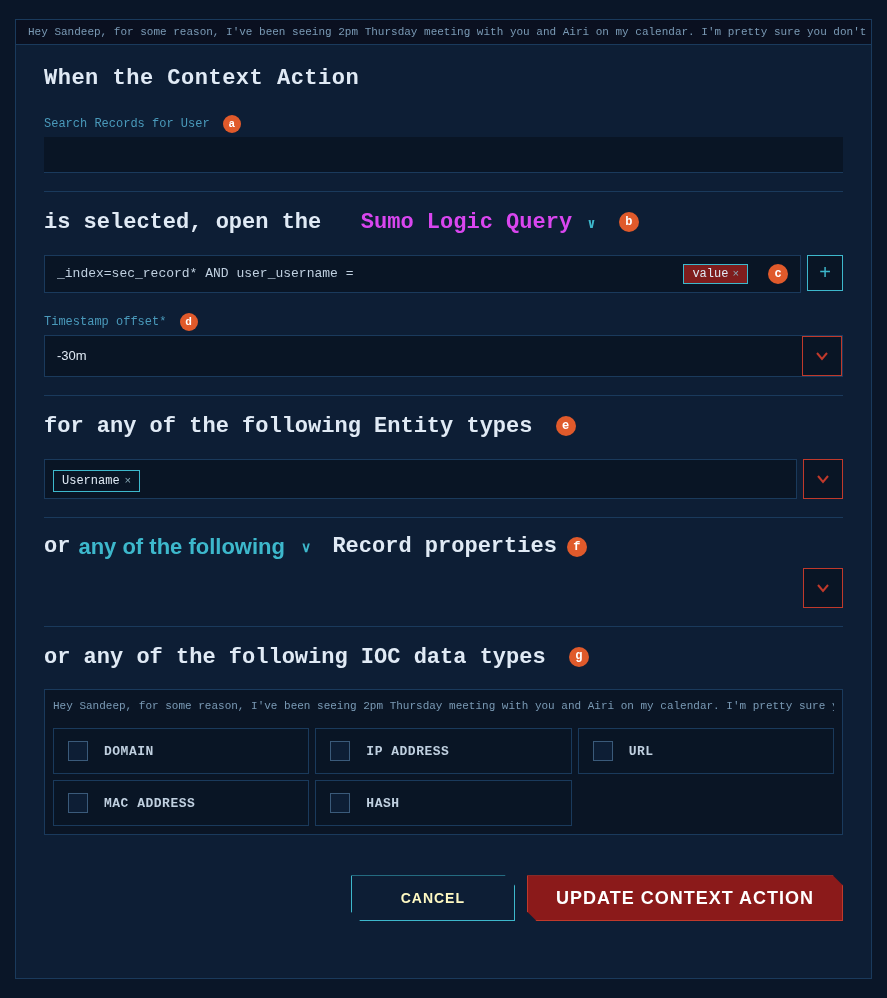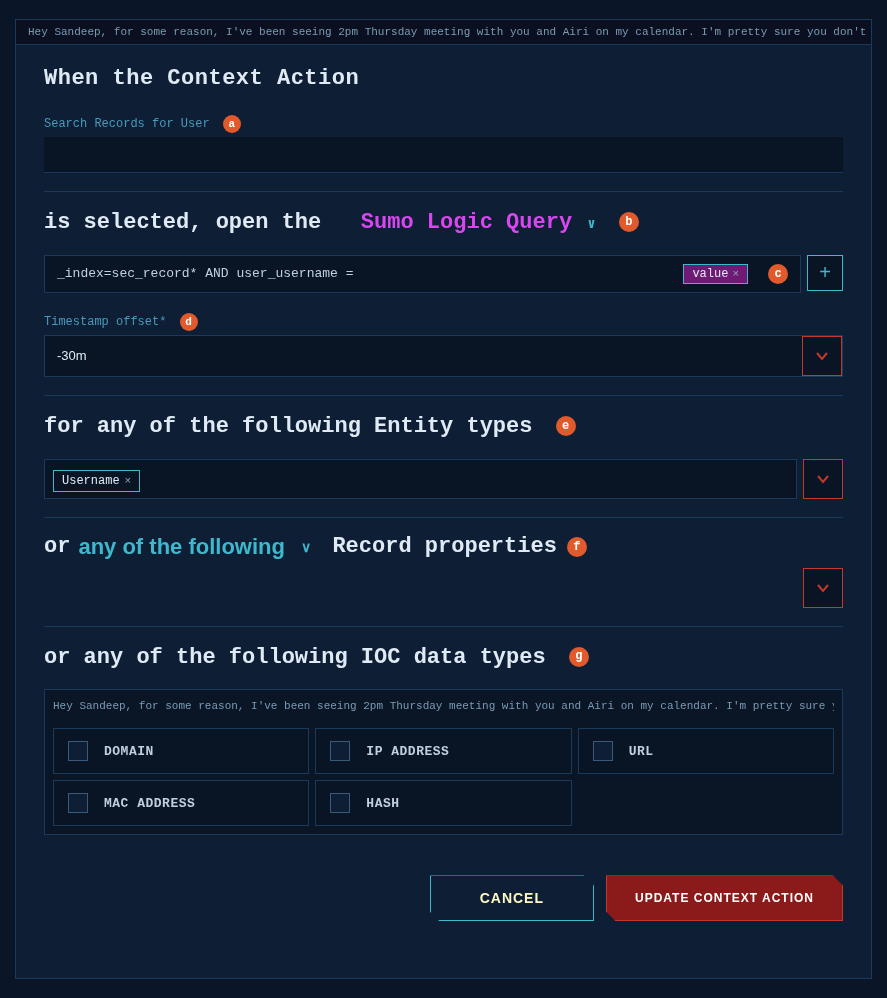--- a/index.html
+++ b/index.html
@@ -103,21 +103,21 @@
     }
     .query-text {
       font-size: 13px;
       color: #c0d0e0;
       font-family: 'Courier New', monospace;
       flex: 1;
     }
     .value-tag {
       display: inline-flex;
       align-items: center;
-      background: #701a75;
+      background: #7f1d1d;
       border: 1px solid #3db8cc;
       color: #e0eaf5;
       padding: 2px 8px;
       font-size: 12px;
       gap: 4px;
     }
     .value-tag .close-x {
       color: #8aabb8;
       cursor: pointer;
       font-size: 11px;
@@ -267,21 +267,21 @@
       font-weight: 700;
       cursor: pointer;
       letter-spacing: 1px;
       clip-path: polygon(0 0, calc(100% - 10px) 0, 100% 10px, 100% 100%, 10px 100%, 0 calc(100% - 10px));
     }
     .update-btn {
       padding: 8px 28px;
       background: #8b1a1a;
       border: 1px solid #c0392b;
       color: #fff;
-      font-size: 12px;
+      font-size: 18px;
       font-weight: 700;
       cursor: pointer;
       letter-spacing: 1px;
       clip-path: polygon(0 0, calc(100% - 10px) 0, 100% 10px, 100% 100%, 10px 100%, 0 calc(100% - 10px));
     }
     .notification-bar {
       position: absolute;
       top: 0; left: 0; right: 0;
       background: #0a1020;
       border-bottom: 1px solid #1a3a5c;

